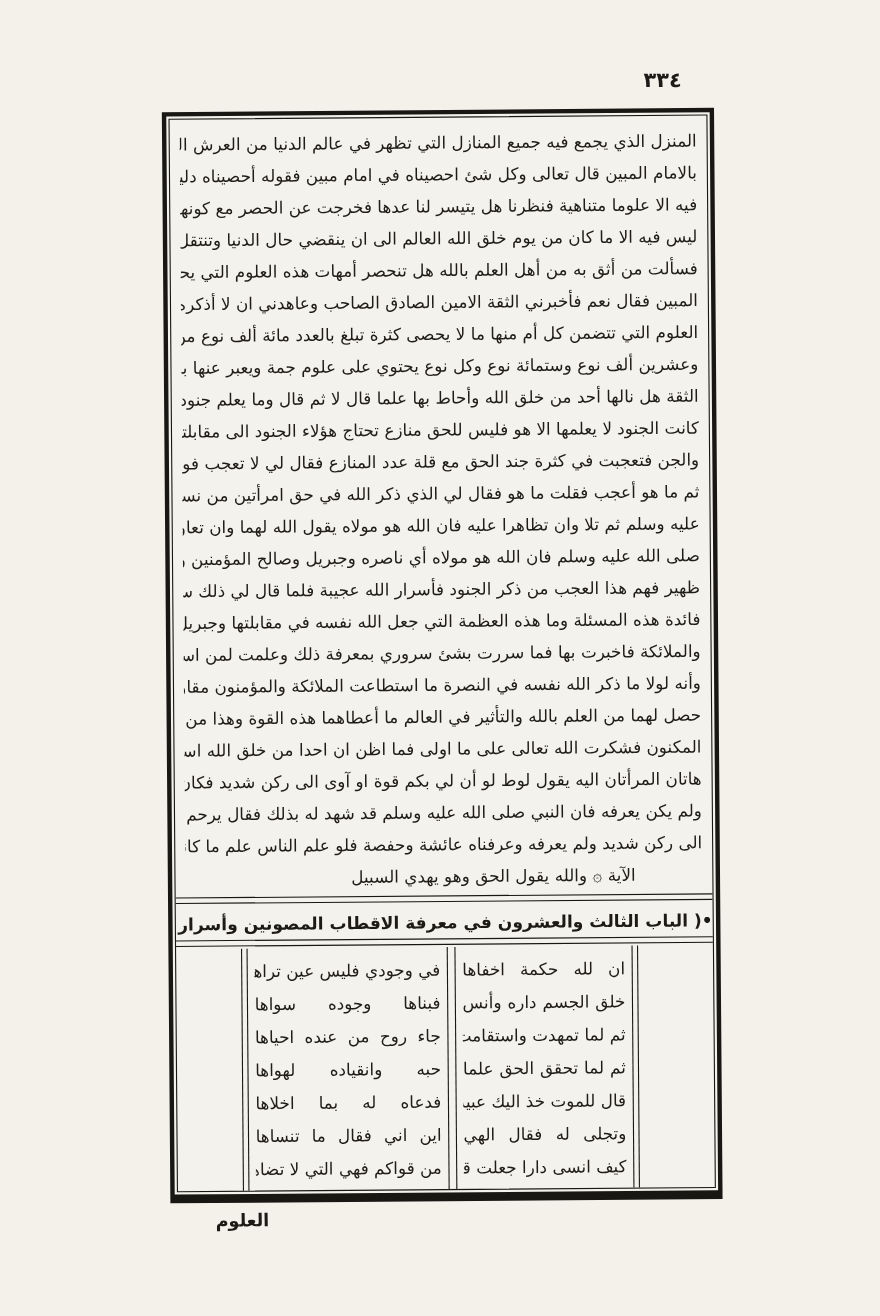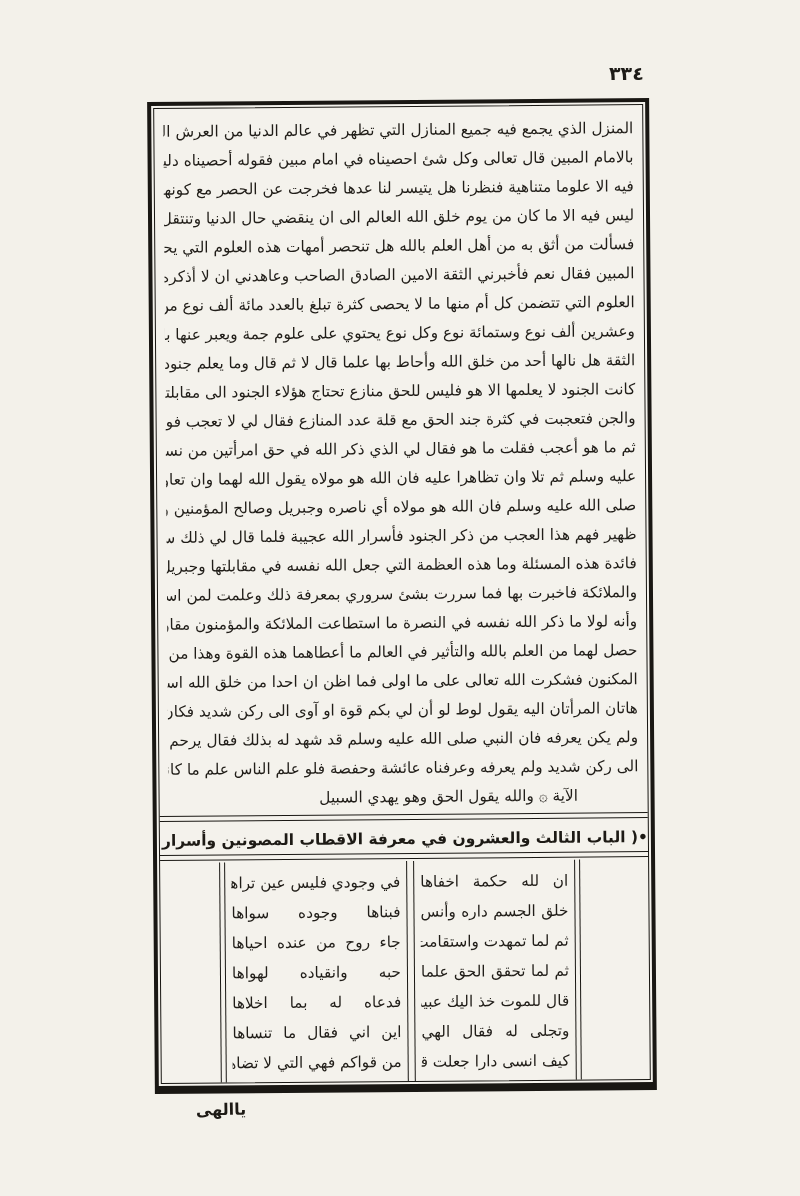--- a/index.html
+++ b/index.html
@@ -9,21 +9,20 @@
     font-family: "DejaVu Sans", sans-serif;
     color: #221f1b;
     overflow: hidden;
   }
   .scan-page { position: relative; width: 800px; height: 1196px; direction: rtl; }
 
   .page-number {
     position: absolute; top: 62px; left: 585px;
     font-size: 19px; font-weight: bold; letter-spacing: 2px;
     color: #1d1b17;
-    margin-left: 24px;
   }
 
   .frame {
     position: absolute; top: 100px; left: 151px;
     width: 502px; height: 992px;
     border: 4px solid #191713;
     border-bottom-width: 8px;
     transform: rotate(-0.45deg);
     background: #f4f2ec;
   }
@@ -159,15 +158,15 @@
           <div class="p-line">اين اني فقال ما تنساها</div>
           <div class="p-line">من قواكم فهي التي لا تضاهى</div>
         </div>
         <div class="vrule"></div>
         <div></div>
       </div>
 
     </div>
   </div>
 
-  <div class="catchword">ياالهى</div>
+  <div class="catchword">العلوم</div>
 
 </div>
 
 </body></html>

